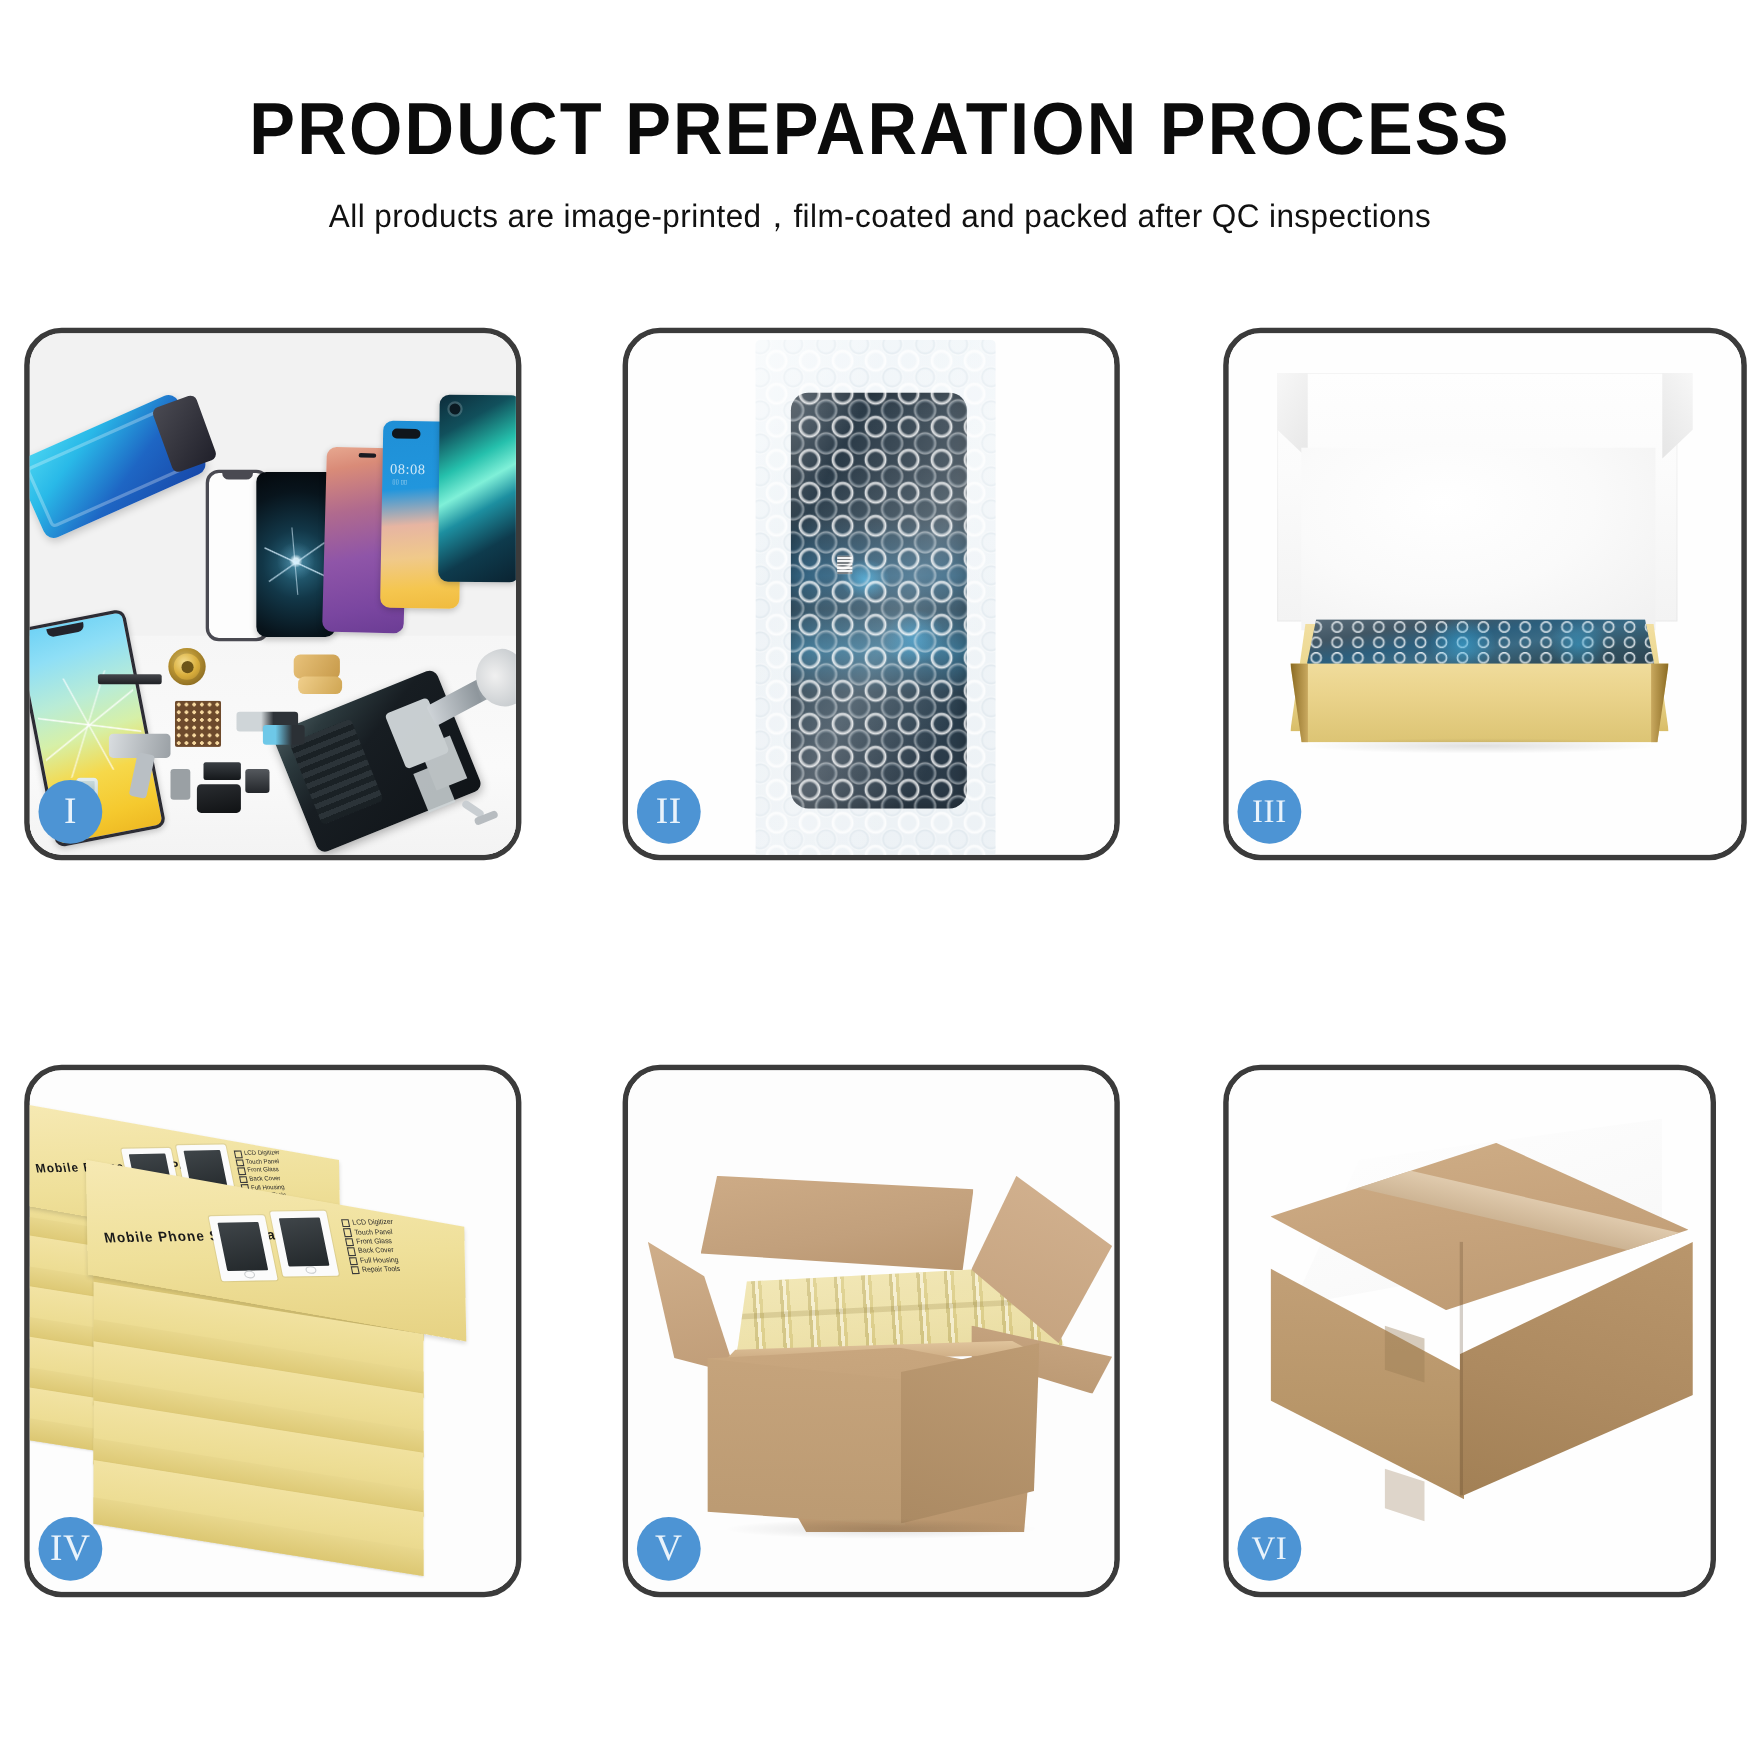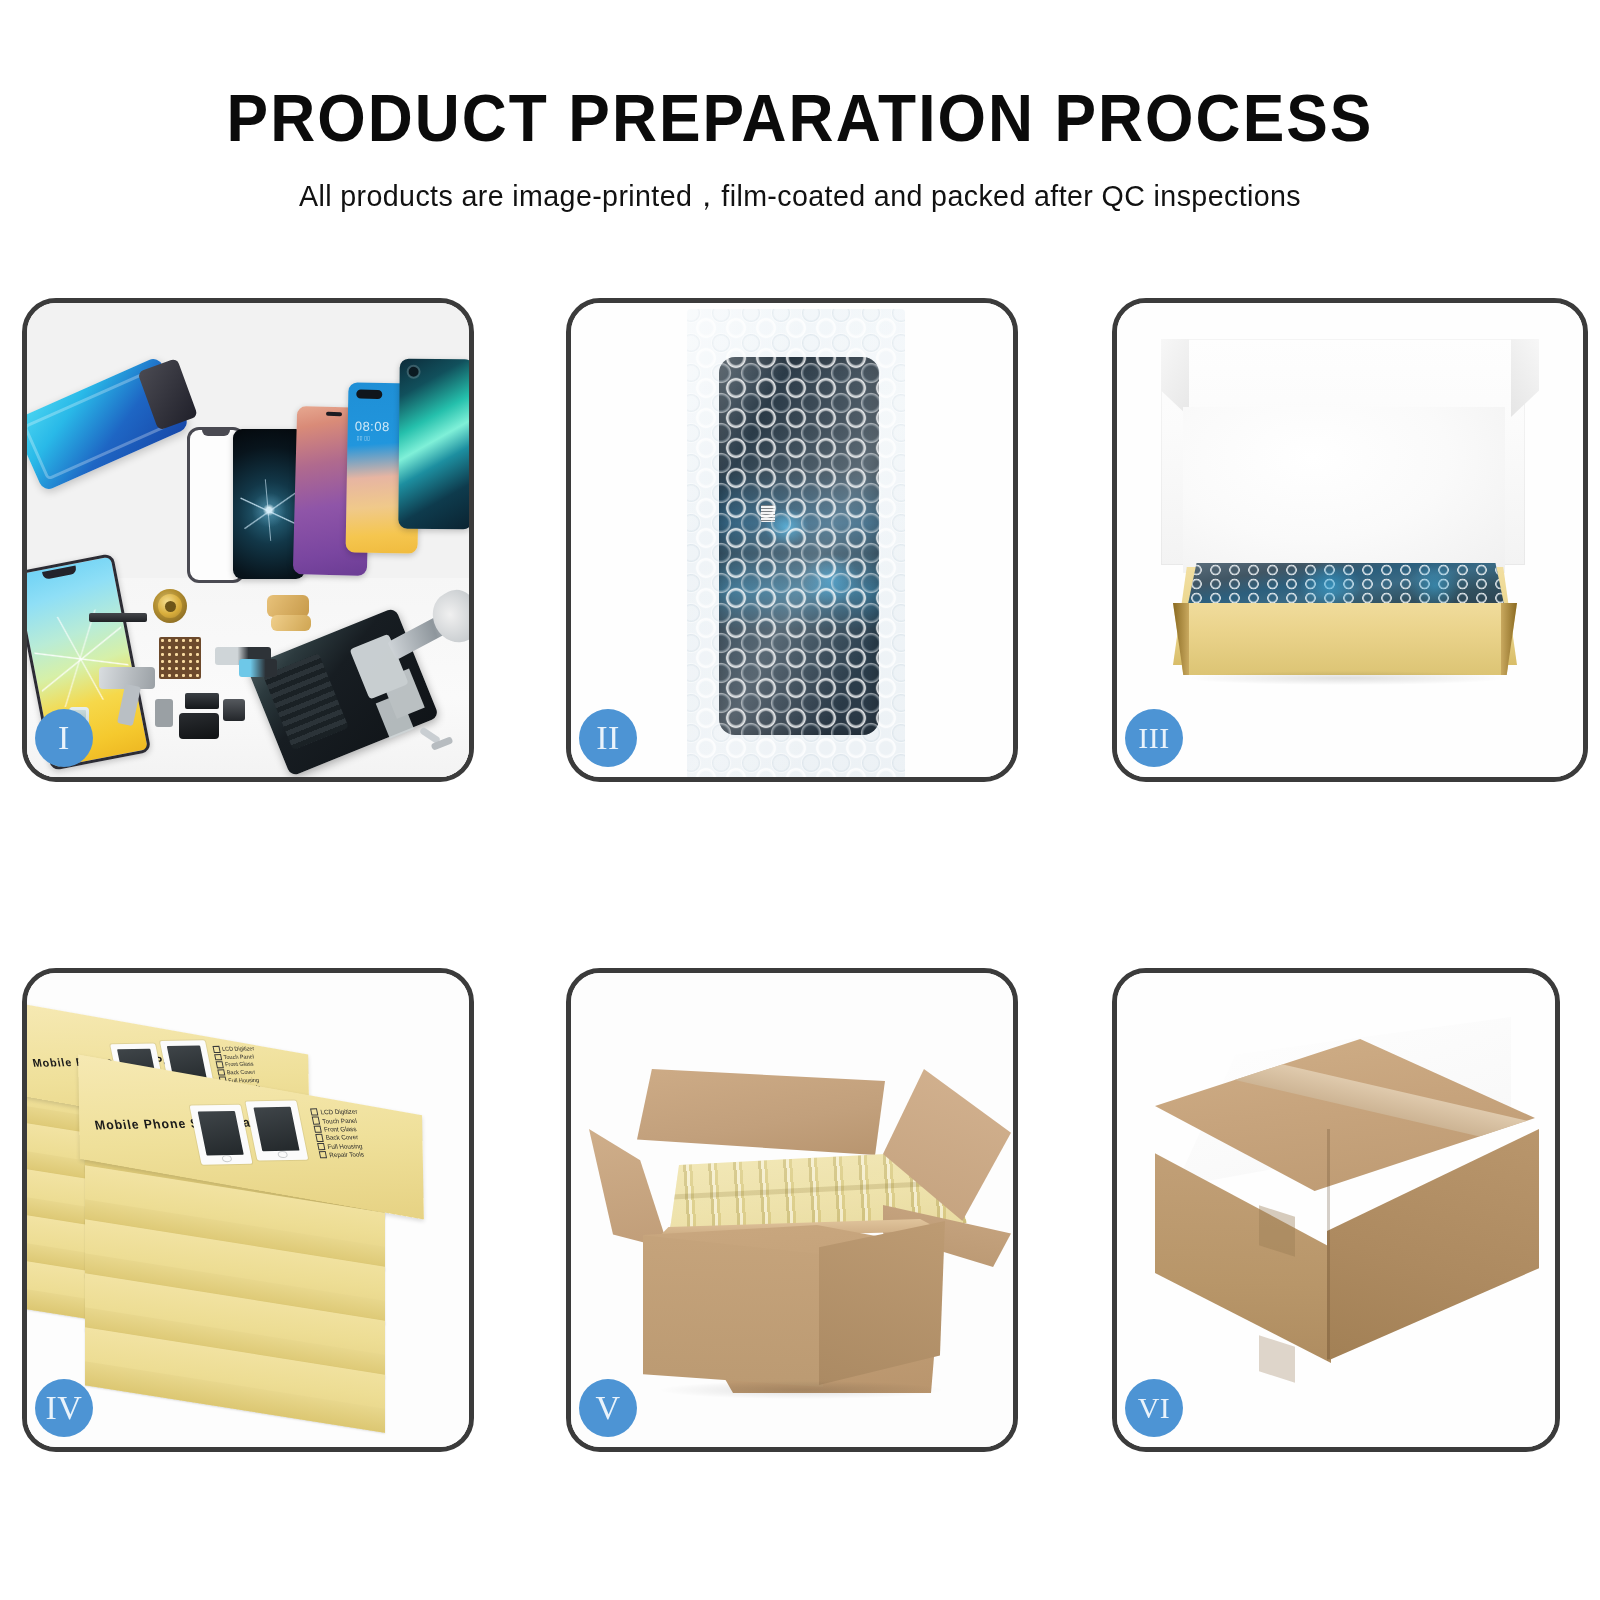--- a/index.html
+++ b/index.html
@@ -134,21 +134,21 @@
     background:#1b1b22; border-radius:3px;
   }
   
   .p1-blue08 {
     left:320px; top:80px; width:72px; height:170px;
     background: linear-gradient(175deg,#1f8fd6 0%,#2196dd 36%,#e7b5a2 55%,#f0c98a 72%,#f5c64f 88%,#f0bb3e 100%);
     transform: rotate(1deg);
   }
   .p1-blue08-time {
     position:absolute; left:7px; top:36px; color:#cfe8f7;
-    font-size:13px; font-family:Liberation Sans, sans-serif; letter-spacing:.5px;
+    font-size:13px; font-family:Liberation Serif, serif; letter-spacing:.5px;
   }
   .p1-blue08-sub {
     position:absolute; left:9px; top:52px; color:#b3dbf2; font-size:5.5px;
   }
   .p1-blue08::before{
     content:""; position:absolute; left:8px; top:7px; width:26px; height:9px;
     background:#10161c; border-radius:6px;
   }
   
   .p1-teal {

